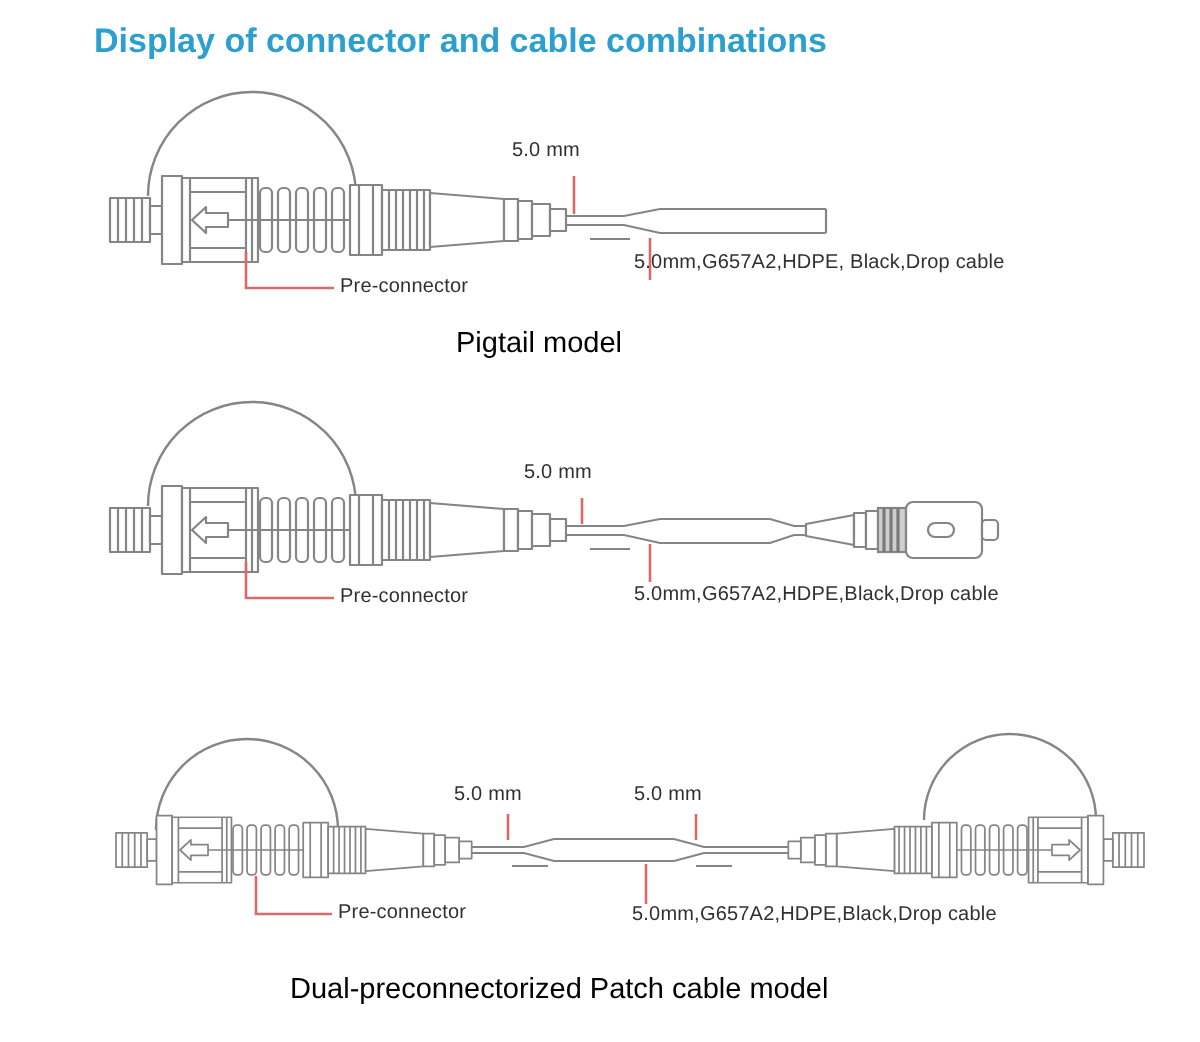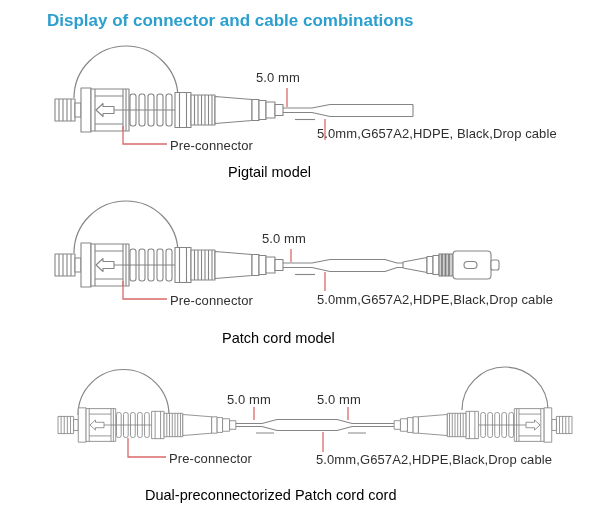--- a/index.html
+++ b/index.html
@@ -1,21 +1,21 @@
 <!DOCTYPE html>
 <html style="--title: #2B9FCE; --line: #858585; --leader: #D96A6A; --text: #303030;"><head>
 <meta charset="utf-8">
 <style>
   html,body{margin:0;padding:0;background:#fff}
   .stage{position:relative;width:600px;height:521px;background:#fff;
          font-family:"Liberation Sans",sans-serif;overflow:hidden}
   .artwork{position:absolute;left:0;top:0}
   .title{position:absolute;left:47px;top:11px;font-size:17px;font-weight:bold;
          color:var(--title,#2B9FCE);white-space:nowrap}
-  .lbl{position:absolute;font-size:13px;color:var(--text,#303030);
+  .lbl{position:absolute;font-size:10px;color:var(--text,#303030);
        white-space:nowrap;letter-spacing:.1px}
   .cap{position:absolute;font-size:14.5px;color:#000000;white-space:nowrap}
   .outline{fill:#fff;stroke:var(--line,#858585);stroke-width:1.1;stroke-linejoin:round}
   .thin{fill:none;stroke:var(--line,#858585);stroke-width:1.1}
   .arc{fill:none;stroke:var(--line,#858585);stroke-width:1.2}
   .leader{fill:none;stroke:var(--leader,#D96A6A);stroke-width:1.3}
   .crimp{fill:#cfcfcf;stroke:var(--line,#858585);stroke-width:1.1}
   .crimpline{fill:none;stroke:#7a7a7a;stroke-width:1.6}
 </style>
 </head>
@@ -98,21 +98,20 @@
   <div class="title">Display of connector and cable combinations</div>
 
   <div class="lbl" style="left:256px;top:70px">5.0 mm</div>
   <div class="lbl" style="left:170px;top:138px">Pre-connector</div>
   <div class="lbl" style="left:317px;top:126px">5.0mm,G657A2,HDPE, Black,Drop cable</div>
   <div class="cap" style="left:228px;top:164px">Pigtail model</div>
 
   <div class="lbl" style="left:262px;top:231px">5.0 mm</div>
   <div class="lbl" style="left:170px;top:293px">Pre-connector</div>
   <div class="lbl" style="left:317px;top:292px">5.0mm,G657A2,HDPE,Black,Drop cable</div>
-  <div class="cap" style="left:222px;top:330px">Patch cord model</div>
 
   <div class="lbl" style="left:227px;top:392px">5.0 mm</div>
   <div class="lbl" style="left:317px;top:392px">5.0 mm</div>
   <div class="lbl" style="left:169px;top:451px">Pre-connector</div>
   <div class="lbl" style="left:316px;top:452px">5.0mm,G657A2,HDPE,Black,Drop cable</div>
-  <div class="cap" style="left:145px;top:487px">Dual-preconnectorized Patch cord cord</div>
+  <div class="cap" style="left:145px;top:487px">Dual-preconnectorized Patch cable model</div>
 
 </div>
 
 </body></html>

